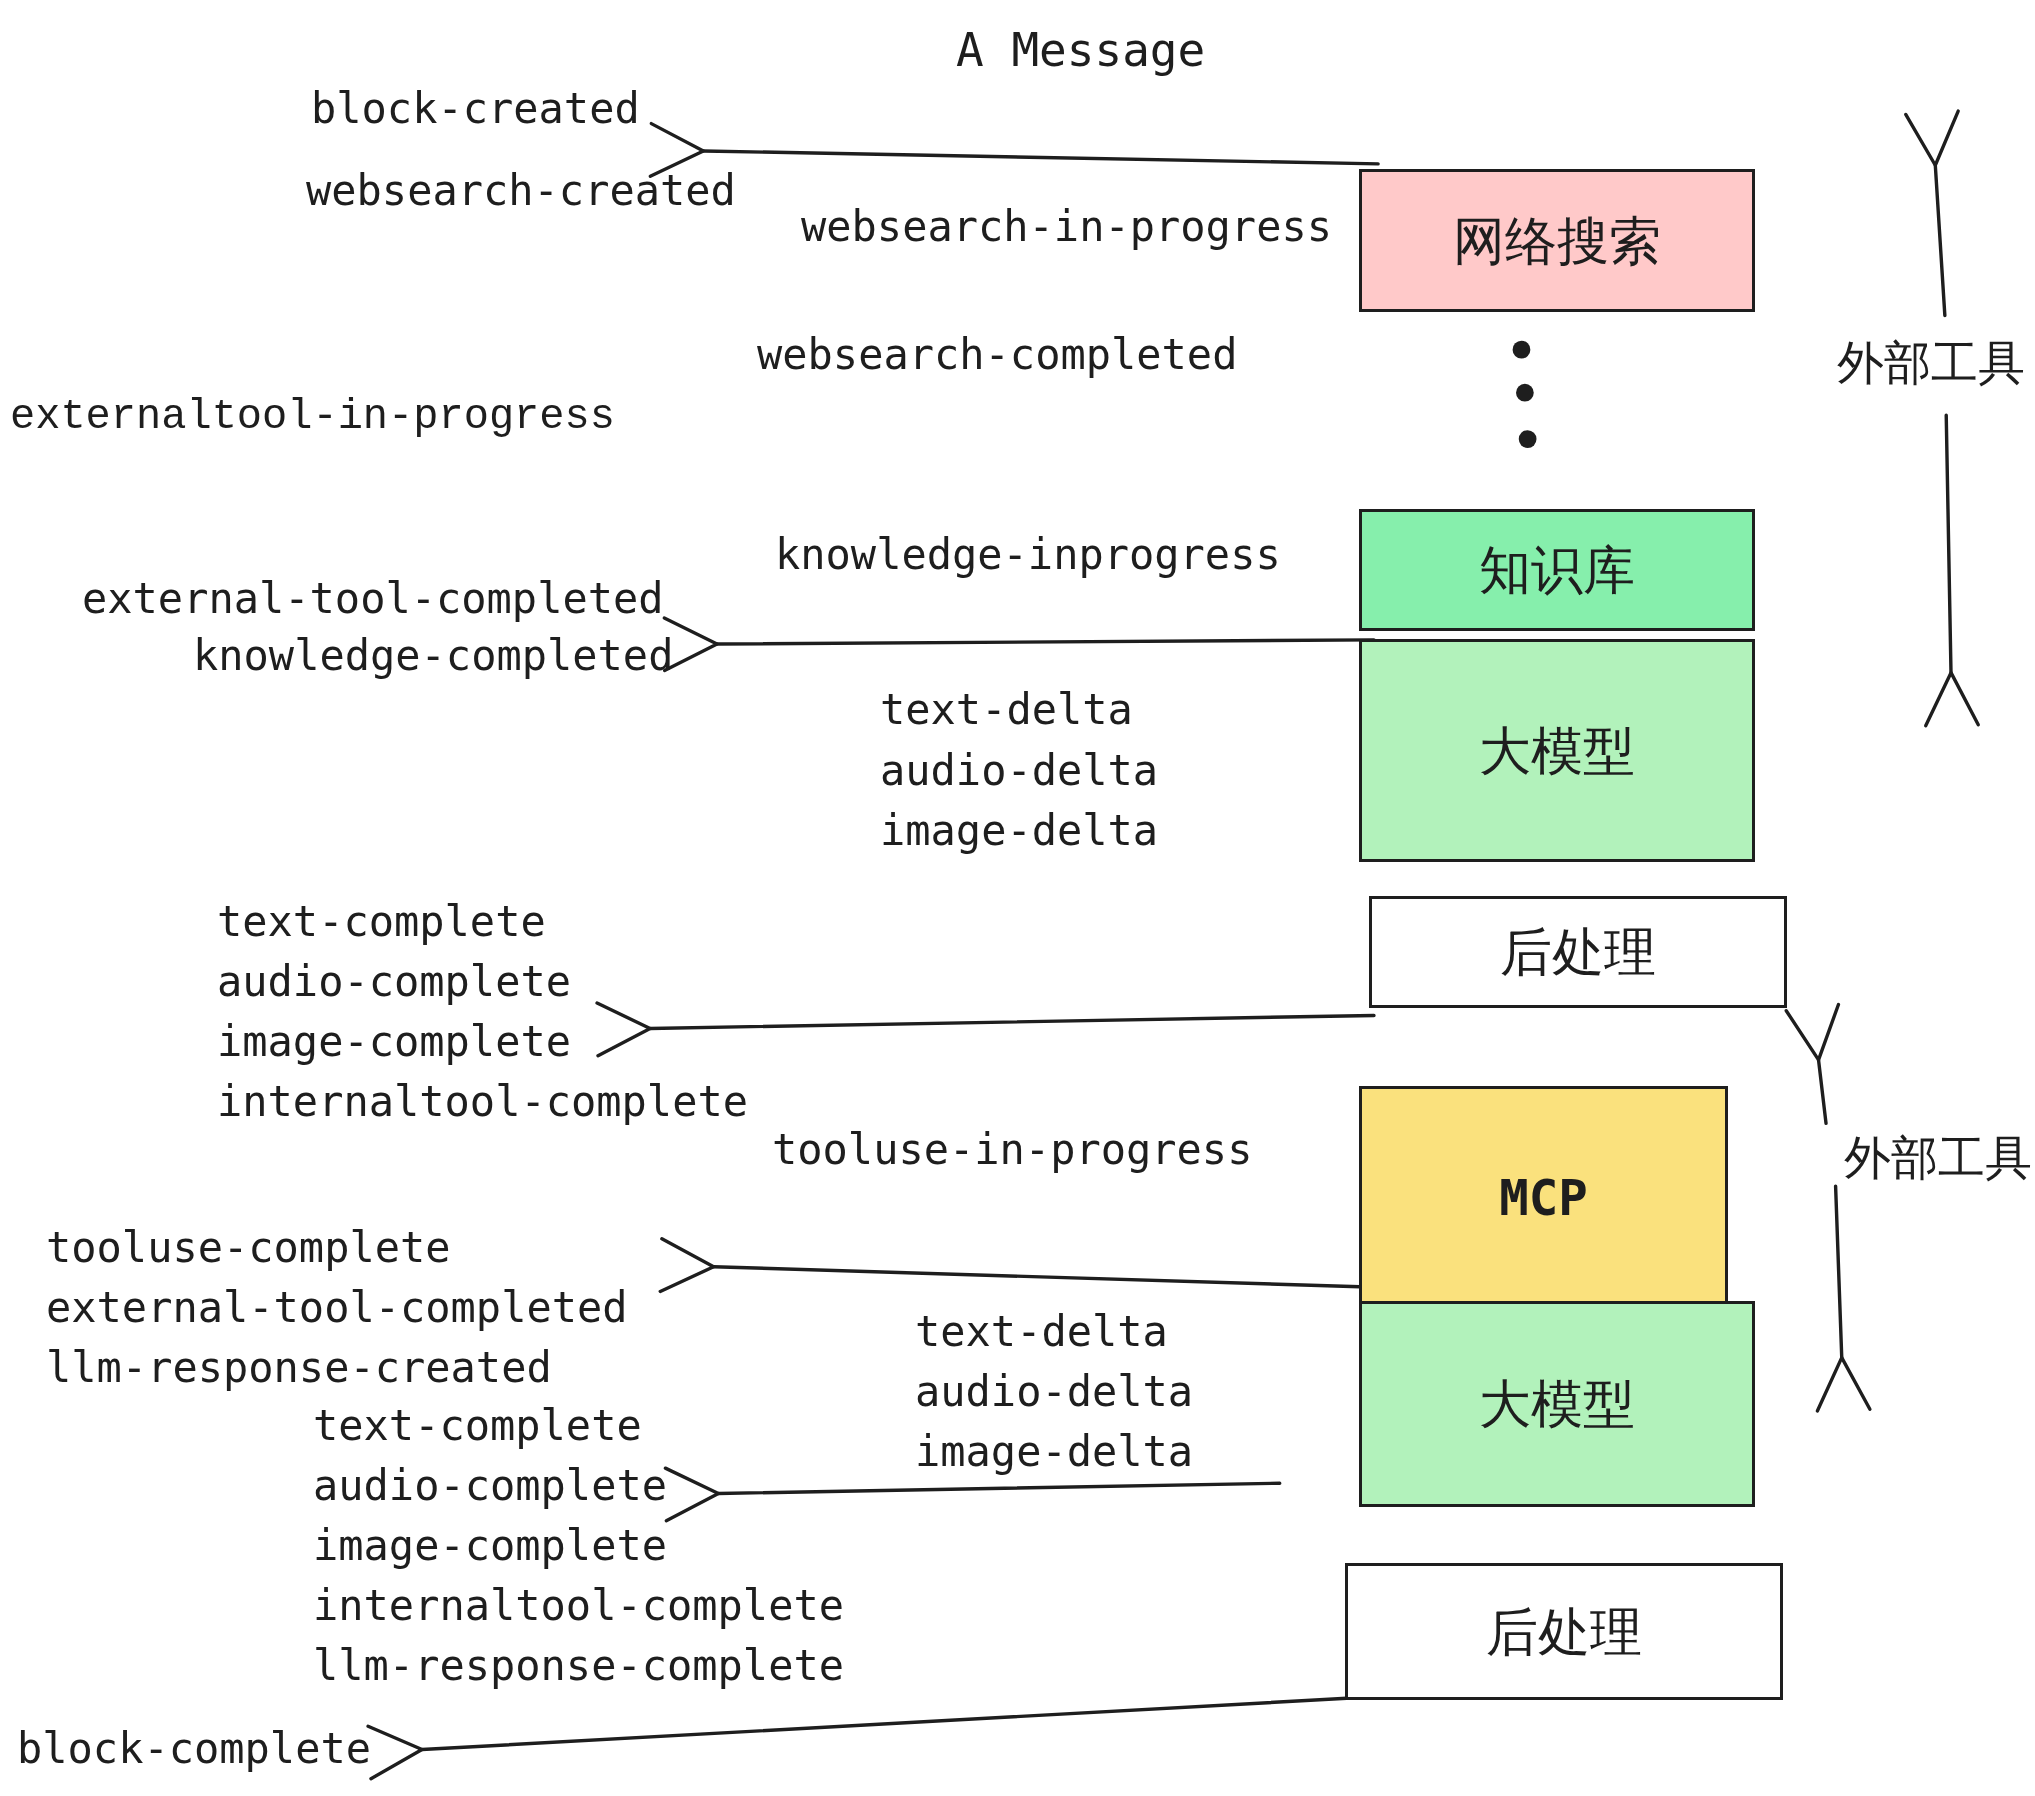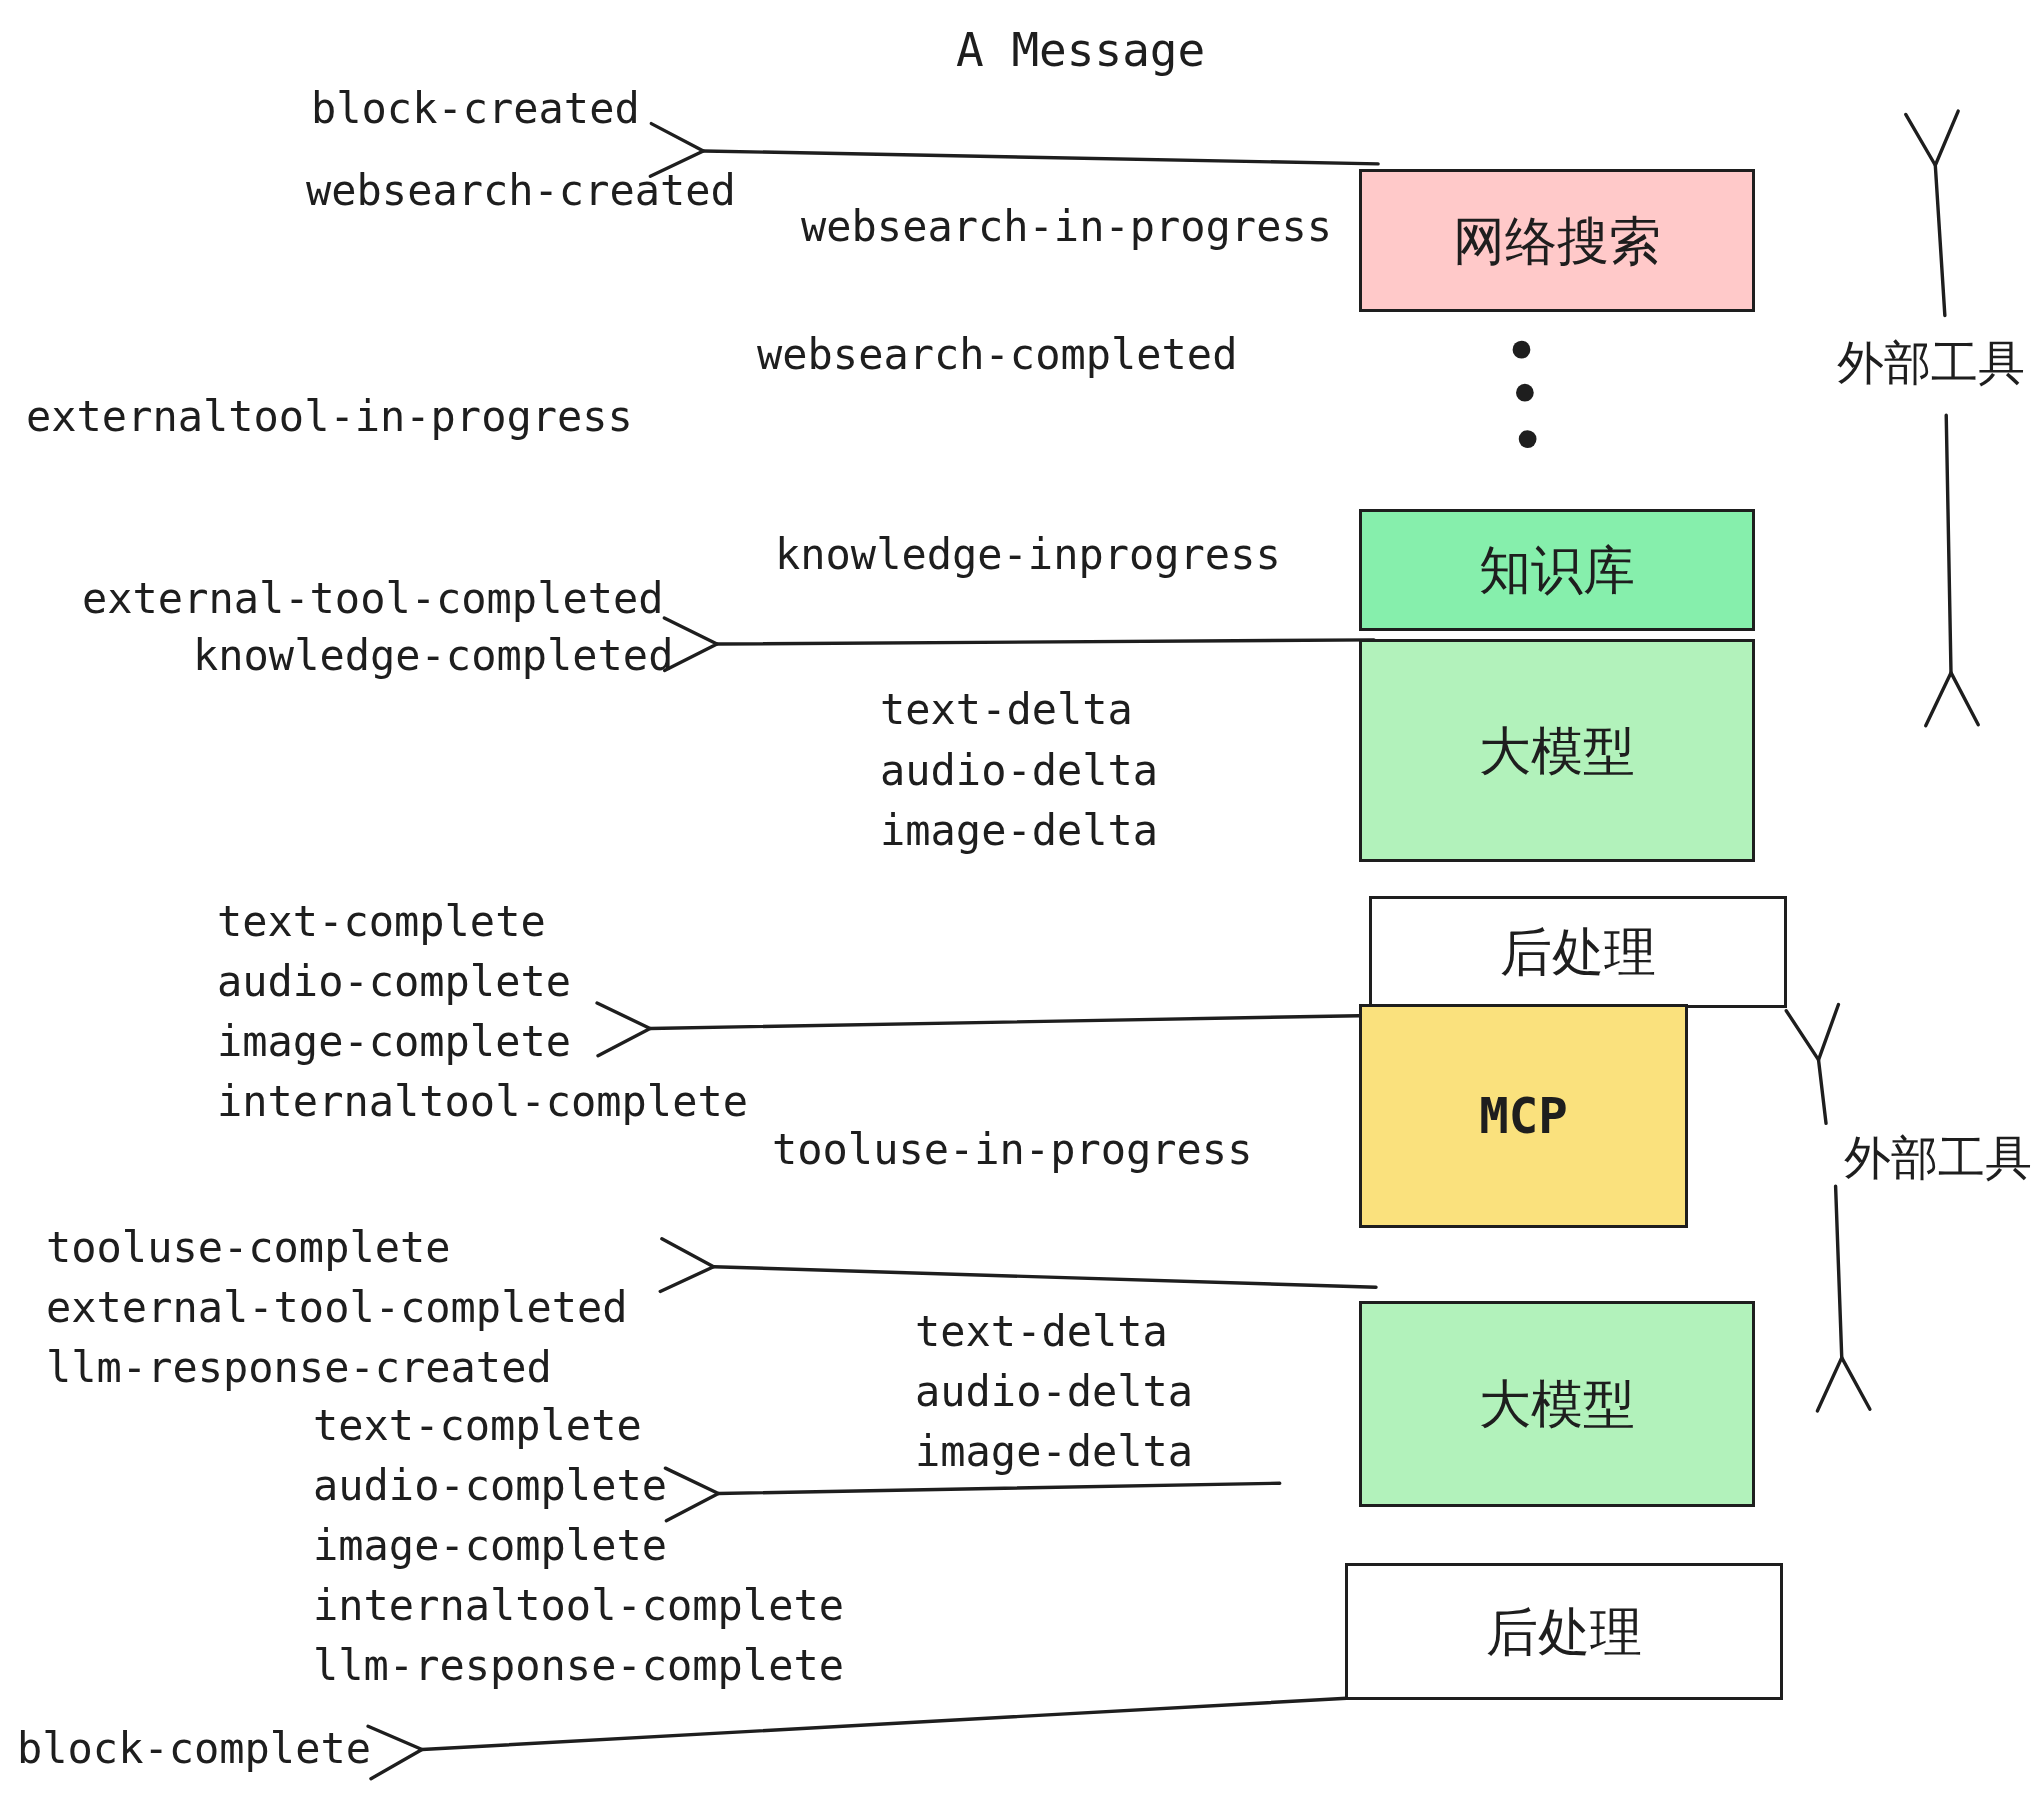--- a/index.html
+++ b/index.html
@@ -110,21 +110,21 @@
       <circle cx="2237" cy="643" r="13" fill="#1e1e1e"></circle>
     </g>
   </svg>
 
   <div class="title" style="left:956px; top:27px;">A Message</div>
 
   <div class="evt" style="left:311px; top:87px;">block-created</div>
   <div class="evt" style="left:306px; top:169px;">websearch-created</div>
   <div class="evt" style="left:757px; top:205px;margin-left:44px;">websearch-in-progress</div>
   <div class="evt" style="left:757px; top:288px;margin-top:45px;">websearch-completed</div>
-  <div class="evt" style="left:26px; top:395px;">externaltool-in-progress</div>
+  <div class="evt" style="left:10px; top:395px;font-family:Liberation Mono, monospace;">externaltool-in-progress</div>
   <div class="evt" style="left:775px; top:533px;">knowledge-inprogress</div>
   <div class="evt" style="left:82px; top:577px;">external-tool-completed</div>
   <div class="evt" style="left:193px; top:634px;">knowledge-completed</div>
 
   <div class="evt" style="left:880px; top:688px;">text-delta</div>
   <div class="evt" style="left:880px; top:749px;">audio-delta</div>
   <div class="evt" style="left:880px; top:809px;">image-delta</div>
 
   <div class="evt" style="left:217px; top:900px;">text-complete</div>
   <div class="evt" style="left:217px; top:960px;">audio-complete</div>
@@ -158,21 +158,21 @@
   </div>
 
   <div class="box" style="left: 1359px; top: 639px; width: 396px; height: 223px; background-color: rgb(178, 242, 187);">
     <span class="box-label">大模型</span>
   </div>
 
   <div class="box" style="left: 1369px; top: 896px; width: 418px; height: 112px; background-color: rgb(255, 255, 255);">
     <span class="box-label">后处理</span>
   </div>
 
-  <div class="box" style="left: 1359px; top: 1004px; width: 329px; height: 224px; background-color: rgb(250, 225, 125); text-align: center;">
+  <div class="box" style="left: 1359px; top: 1086px; width: 369px; height: 224px; background-color: rgb(250, 225, 125); text-align: center;">
     <span class="box-label mono">MCP</span>
   </div>
 
   <div class="box" style="left: 1359px; top: 1301px; width: 396px; height: 206px; background-color: rgb(178, 242, 187);">
     <span class="box-label">大模型</span>
   </div>
 
   <div class="box" style="left: 1345px; top: 1563px; width: 438px; height: 137px; background-color: rgb(255, 255, 255);">
     <span class="box-label">后处理</span>
   </div>

